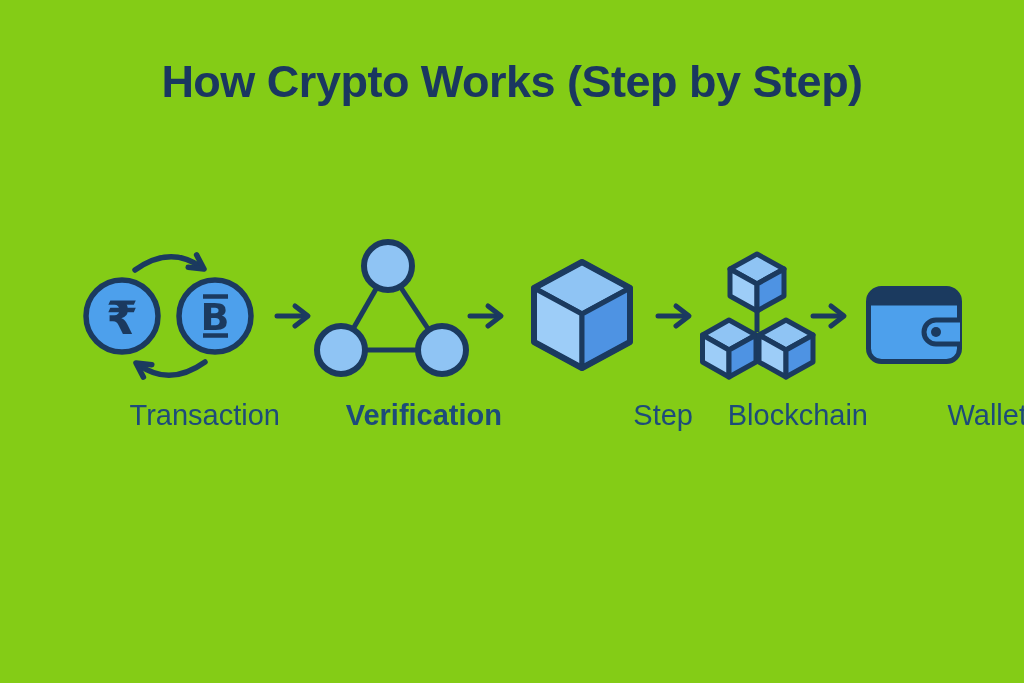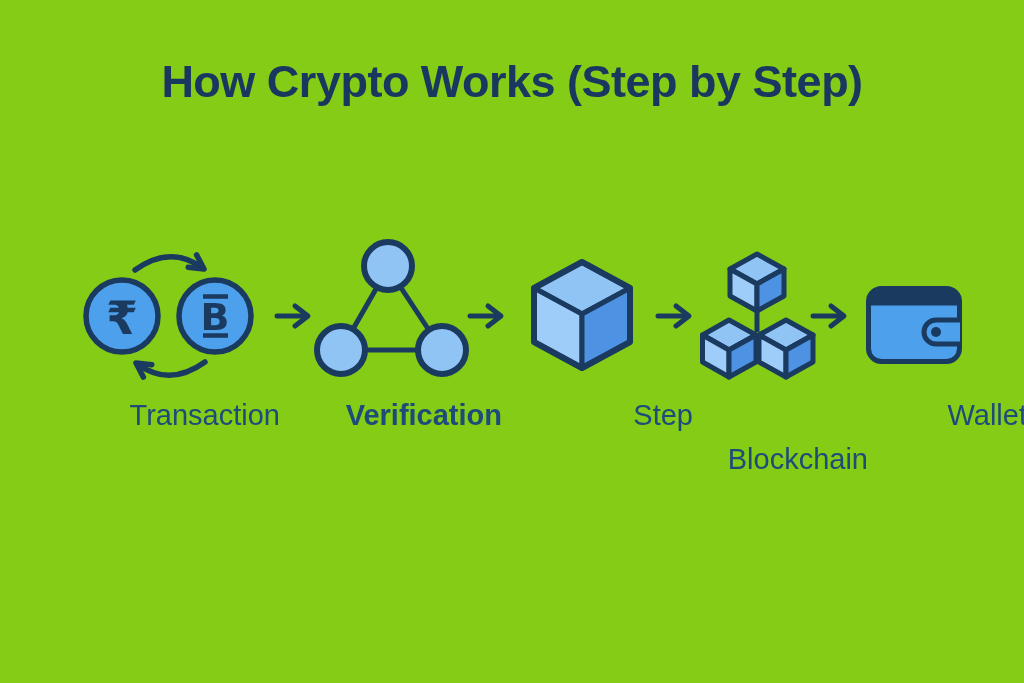--- a/index.html
+++ b/index.html
@@ -139,16 +139,16 @@
     </defs>
     <rect x="2.5" y="2.5" width="91" height="73" rx="13" fill="#4DA0EC" stroke="#1B3A5F" stroke-width="5"></rect>
     <rect x="2.5" y="2.5" width="91" height="17" fill="#1B3A5F" clip-path="url(#wallet-clip)"></rect>
     <path d="M 94 34 H 70 a 12 12 0 0 0 0 24 H 94" fill="#4DA0EC" stroke="#1B3A5F" stroke-width="5" stroke-linejoin="round"></path>
     <circle cx="70" cy="46" r="5" fill="#1B3A5F"></circle>
   </svg>
 
   <div class="step-label" style="left:60px;">Transaction</div>
   <div class="step-label" style="left:282px;font-weight:bold;">Verification</div>
   <div class="step-label" style="left:473px;">Step</div>
-  <div class="step-label" style="left:648px;margin-top:44px;">Blockchain</div>
+  <div class="step-label" style="left:648px;">Blockchain</div>
   <div class="step-label" style="left:807px;">Wallet</div>
 
 </div>
 
 </body></html>

